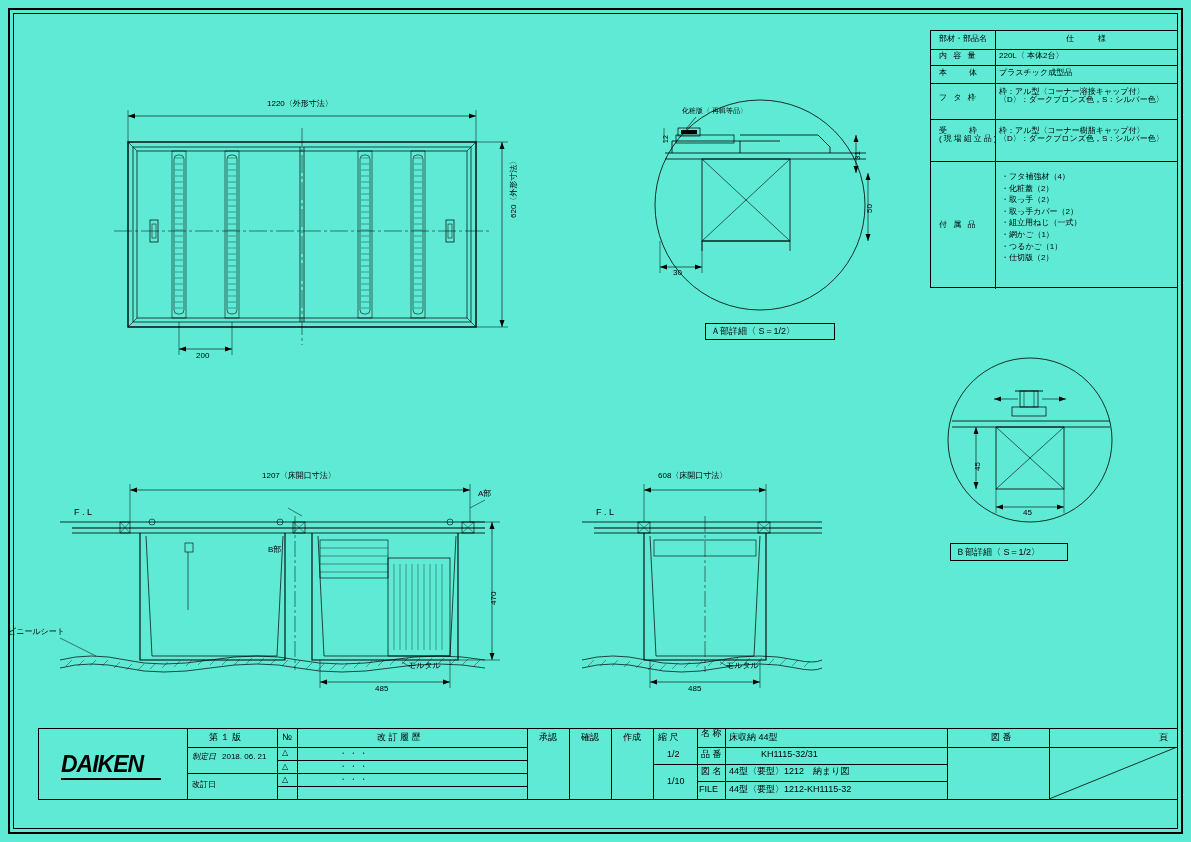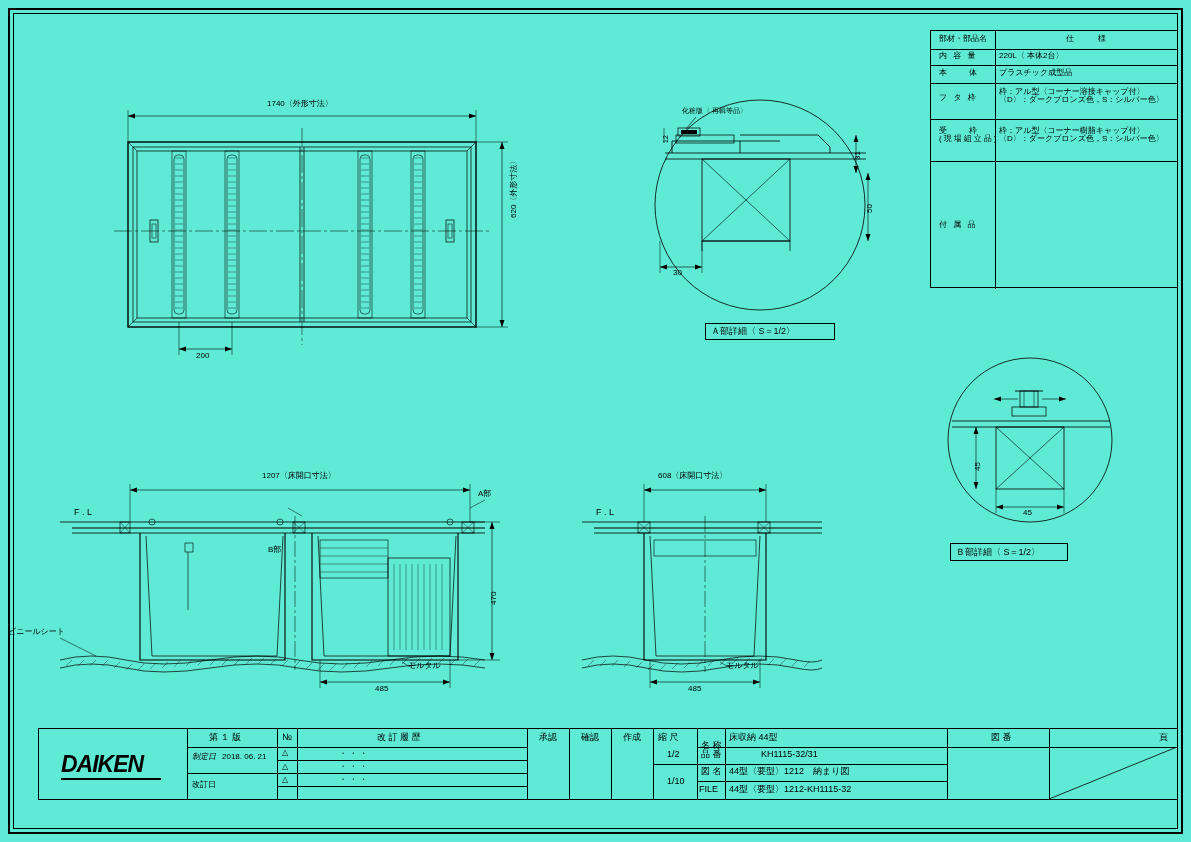--- a/index.html
+++ b/index.html
@@ -51,20 +51,28 @@
     <div class="txt" style="left:8px;top:63px;letter-spacing:2px;">フ タ 枠</div>
     <div class="txt" style="left:68px;top:57px;white-space:pre;">枠：アル型〈コーナー溶接キャップ付〉
 〈D〉：ダークブロンズ色，S：シルバー色〉</div>
 
     <div class="txt" style="left:8px;top:96px;letter-spacing:2px;white-space:pre;">受　　枠
 (現場組立品)</div>
     <div class="txt" style="left:68px;top:96px;white-space:pre;">枠：アル型〈コーナー樹脂キャップ付〉
 〈D〉：ダークブロンズ色，S：シルバー色〉</div>
 
     <div class="txt" style="left:8px;top:190px;letter-spacing:2px;">付 属 品</div>
+    <div class="txt" style="left:70px;top:140px;white-space:pre;line-height:1.45;">・フタ補強材（4）
+・化粧蓋（2）
+・取っ手（2）
+・取っ手カバー（2）
+・組立用ねじ（一式）
+・網かご（1）
+・つるかご（1）
+・仕切版（2）</div>
   </div>
 
   <div class="abs" style="left:110px;top:100px;width:400px;height:270px;">
     <svg width="400" height="270" viewBox="0 0 400 270">
 
       <rect x="18" y="42" width="348" height="185" fill="none" stroke="#000" stroke-width="1.4"></rect>
       <rect x="23" y="47" width="338" height="175" fill="none" stroke="#000" stroke-width="0.7"></rect>
       <rect x="27" y="51" width="330" height="167" fill="none" stroke="#000" stroke-width="0.7"></rect>
 
       <line x1="190" y1="47" x2="190" y2="222" stroke="#000" stroke-width="0.7"></line>
@@ -216,21 +224,21 @@
       <line x1="366" y1="227" x2="398" y2="227" stroke="#000" stroke-width="0.5"></line>
       <path d="M392 42 l-2.5 7 h5 z" fill="#000"></path>
       <path d="M392 227 l-2.5 -7 h5 z" fill="#000"></path>
 
       <line x1="69" y1="249" x2="122" y2="249" stroke="#000" stroke-width="0.6"></line>
       <line x1="69" y1="222" x2="69" y2="255" stroke="#000" stroke-width="0.5"></line>
       <line x1="122" y1="222" x2="122" y2="255" stroke="#000" stroke-width="0.5"></line>
       <path d="M69 249 l7 -2.5 v5 z" fill="#000"></path>
       <path d="M122 249 l-7 -2.5 v5 z" fill="#000"></path>
     </svg>
-    <div class="txt" style="left:157px;top:0px;">1740〈外形寸法〉</div>
+    <div class="txt" style="left:157px;top:0px;">1220〈外形寸法〉</div>
     <div class="txt rot" style="left:400px;top:118px;transform:rotate(-90deg);">620〈外形寸法〉</div>
     <div class="txt" style="left:86px;top:252px;">200</div>
   </div>
 
   <div class="abs" style="left:620px;top:95px;width:280px;height:250px;">
     <svg width="280" height="250" viewBox="0 0 280 250">
       <circle cx="140" cy="110" r="105" fill="none" stroke="#000" stroke-width="0.8"></circle>
 
       <line x1="45" y1="58" x2="246" y2="58" stroke="#000" stroke-width="0.8"></line>
       <line x1="45" y1="64" x2="246" y2="64" stroke="#000" stroke-width="0.8"></line>
@@ -553,21 +561,21 @@
     <div class="txt" style="left:300px;top:47px;">・  ・  ・</div>
 
     <div class="txt txt9" style="left:500px;top:4px;">承認</div>
     <div class="txt txt9" style="left:542px;top:4px;">確認</div>
     <div class="txt txt9" style="left:584px;top:4px;">作成</div>
 
     <div class="txt txt9" style="left:619px;top:4px;">縮 尺</div>
     <div class="txt txt9" style="left:628px;top:21px;">1/2</div>
     <div class="txt txt9" style="left:628px;top:48px;">1/10</div>
 
-    <div class="txt txt9" style="left:662px;top:12px;">名 称</div>
+    <div class="txt txt9" style="left:662px;top:0;">名 称</div>
     <div class="txt txt9" style="left:690px;top:4px;">床収納 44型</div>
 
     <div class="txt txt9" style="left:662px;top:21px;">品 番</div>
     <div class="txt txt9" style="left:690px;top:21px;padding-left:32px;">KH1115-32/31</div>
 
     <div class="txt txt9" style="left:662px;top:38px;">図 名</div>
     <div class="txt txt9" style="left:690px;top:38px;">44型〈要型〉1212　納まり図</div>
 
     <div class="txt txt9" style="left:660px;top:56px;">FILE</div>
     <div class="txt txt9" style="left:690px;top:56px;">44型〈要型〉1212-KH1115-32</div>

